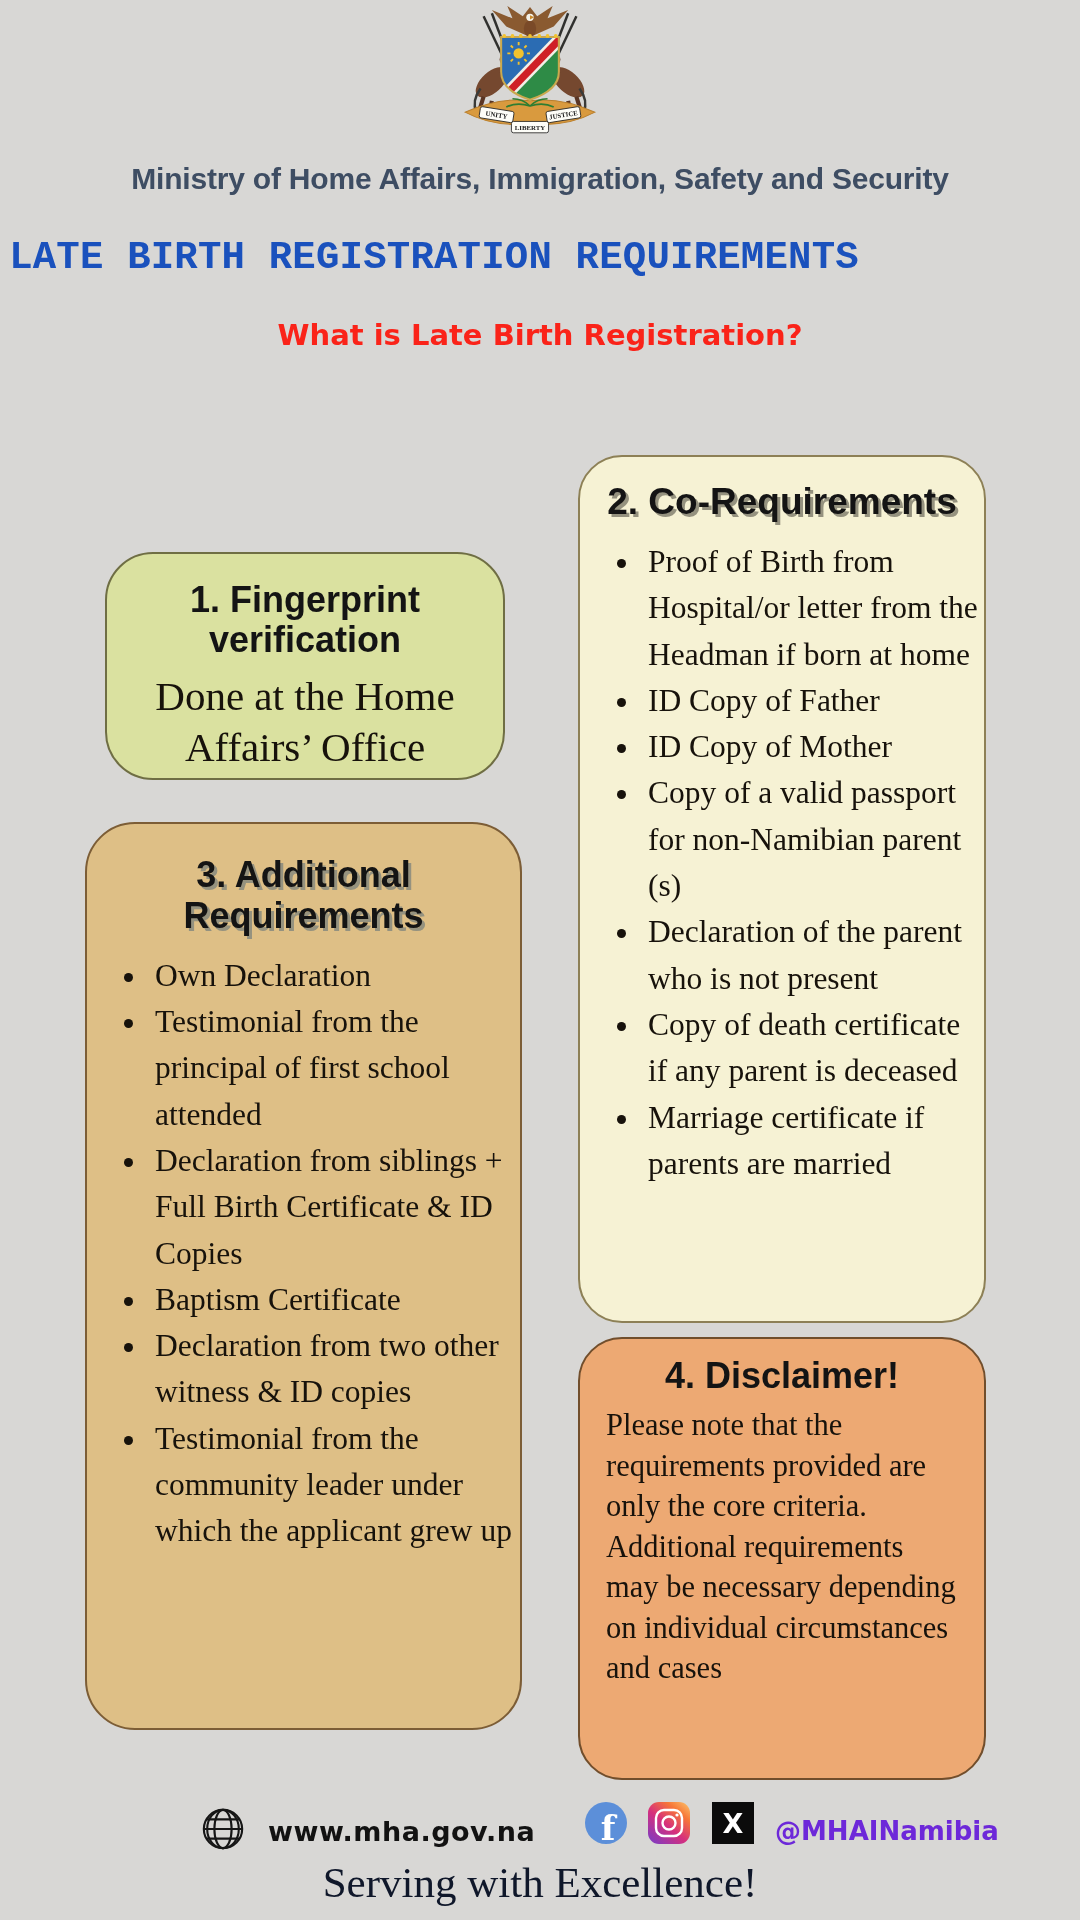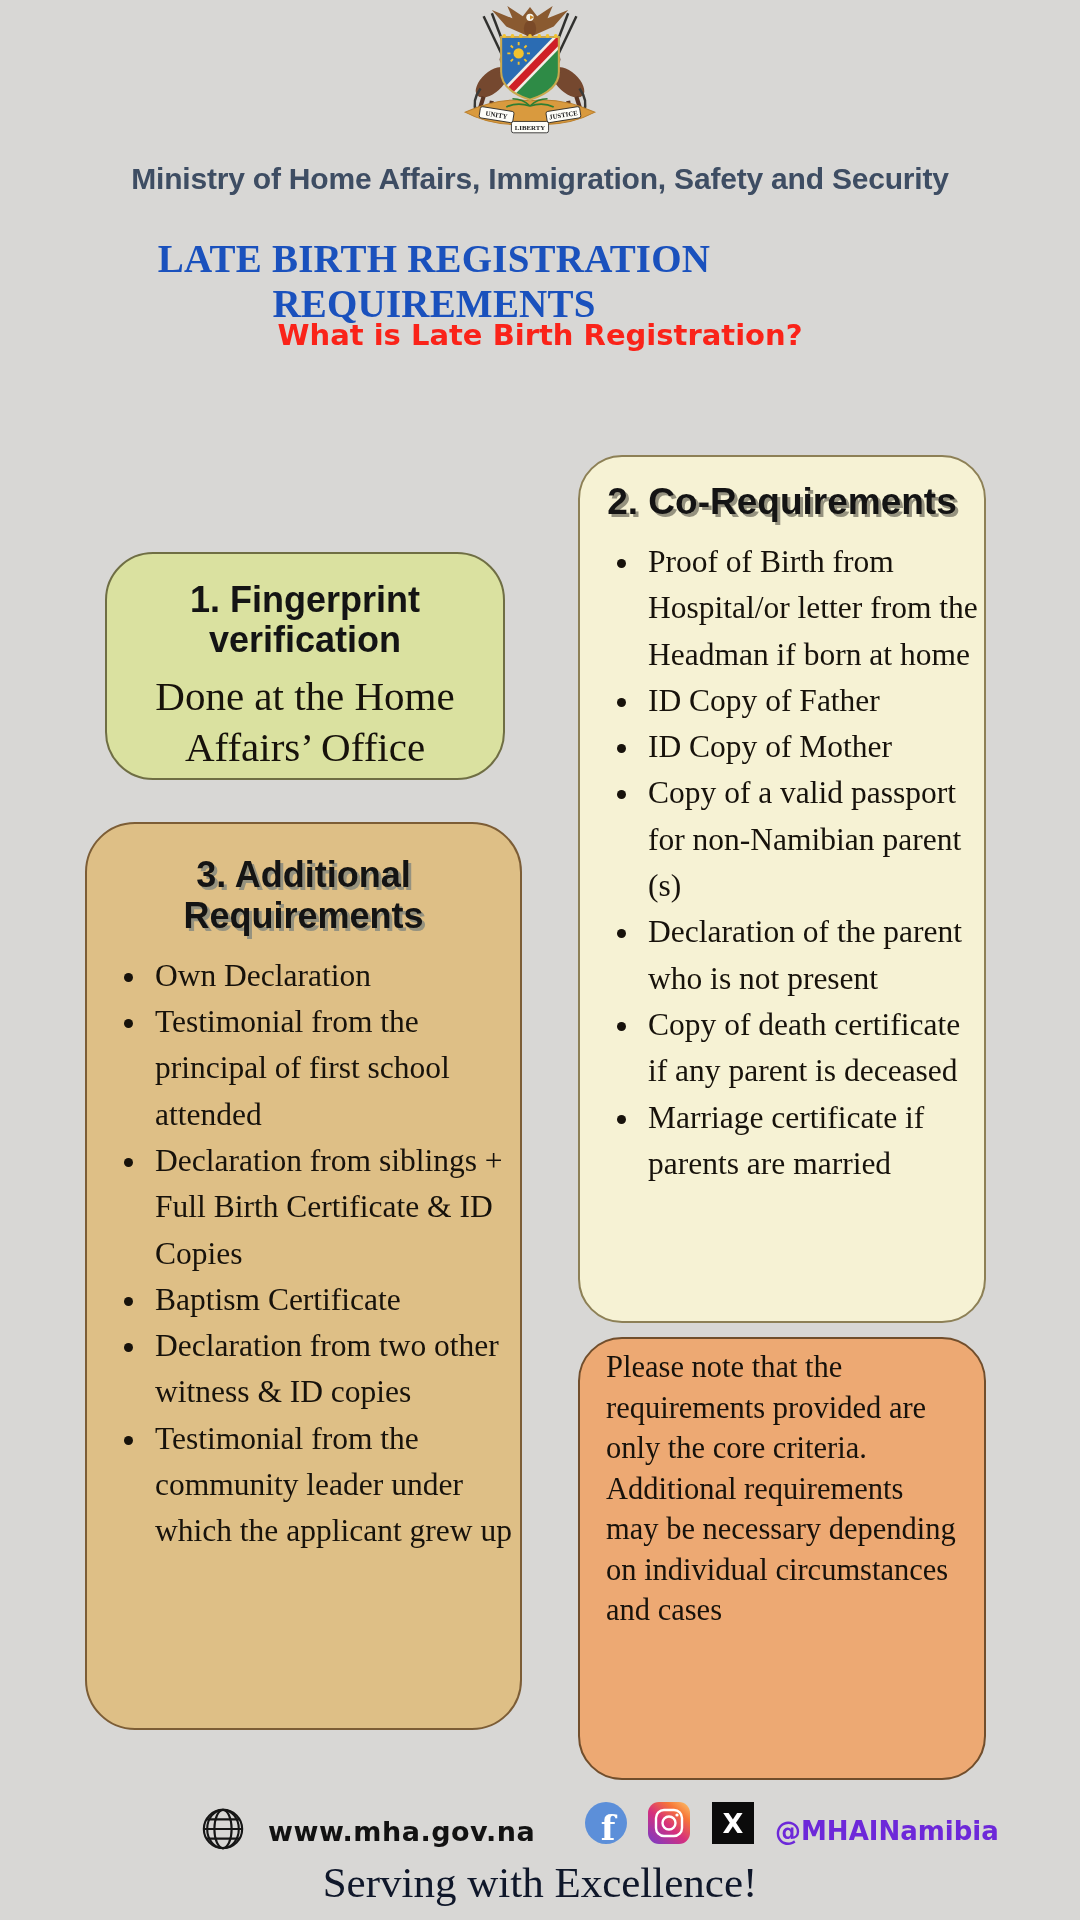--- a/index.html
+++ b/index.html
@@ -15,21 +15,21 @@
   .coat{position:absolute;left:452px;top:6px;width:156px;height:134px;}
   .ministry{
     position:absolute;left:0;top:162px;width:1080px;
     text-align:center;font-size:30px;font-weight:bold;color:#3e4d63;
     letter-spacing:-0.2px;
   }
   .title{
     position:absolute;left:0;top:236px;width:868px;
     text-align:center;font-size:39px;font-weight:800;color:#1a51bd;
     letter-spacing:0.2px;
-    font-family:Liberation Serif, serif;
+    font-family:Liberation Mono, monospace;
   }
   .question{
     position:absolute;left:0;top:318px;width:1080px;
     text-align:center;font-size:29px;font-weight:bold;color:#fa2319;
     font-family:"DejaVu Sans",sans-serif;
   }
   .definition{
     position:absolute;left:0;top:356px;width:1080px;
     text-align:center;font-size:29px;color:#0d0d0d;line-height:1.32;
     font-family:"DejaVu Sans",sans-serif;
@@ -230,20 +230,21 @@
       <li>Own Declaration</li>
       <li>Testimonial from the principal of first school attended</li>
       <li>Declaration from siblings + Full Birth Certificate &amp; ID Copies</li>
       <li>Baptism Certificate</li>
       <li>Declaration from two other witness &amp; ID copies</li>
       <li>Testimonial from the community leader under which the applicant grew up</li>
     </ul>
   </section>
 
   <section class="rbox box4">
+    <div class="btitle">4. Disclaimer!</div>
     <div class="bbody serif">Please note that the requirements provided are only the core criteria. Additional requirements may be necessary depending on individual circumstances and cases</div>
   </section>
 
   <svg class="globe" viewBox="0 0 48 48" fill="none" stroke="#161616" stroke-width="2.2">
     <circle cx="24" cy="24" r="20"></circle>
     <ellipse cx="24" cy="24" rx="9" ry="20"></ellipse>
     <ellipse cx="24" cy="24" rx="16.5" ry="20"></ellipse>
     <line x1="4" y1="24" x2="44" y2="24"></line>
     <line x1="7" y1="14" x2="41" y2="14"></line>
     <line x1="7" y1="34" x2="41" y2="34"></line>

